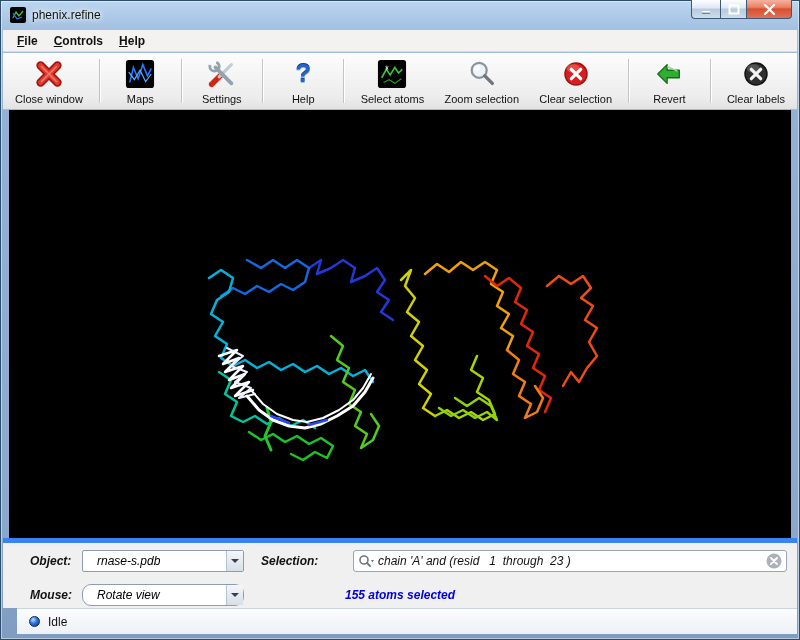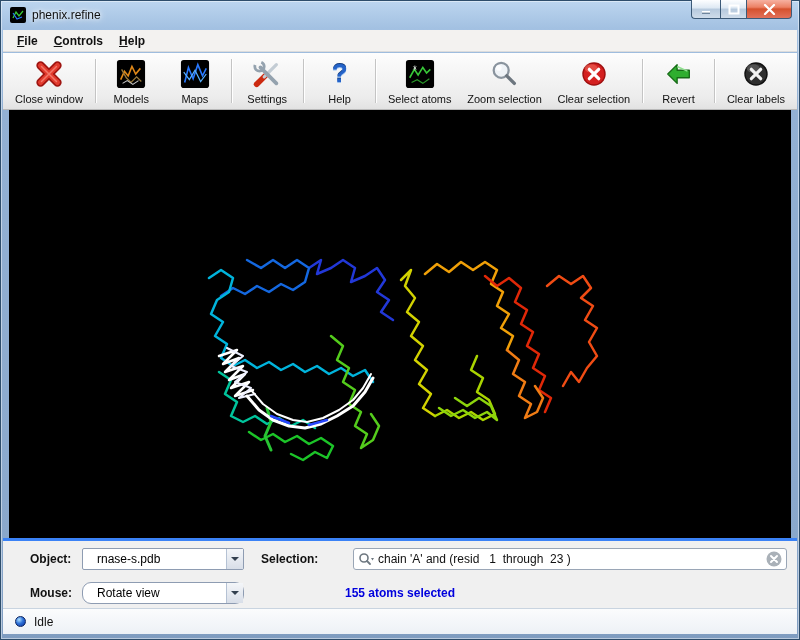--- a/index.html
+++ b/index.html
@@ -39,39 +39,39 @@
   .tbtn { display:flex; flex-direction:column; align-items:center; justify-content:center; min-width:56px; padding:2px 4px; }
   .ticon { height:32px; display:flex; align-items:center; justify-content:center; }
   .tlabel { font-size:11px; color:#111; margin-top:3px; white-space:nowrap; }
   .tsep { width:1px; height:44px; background:#c4c4c4; box-shadow:1px 0 0 #ffffff; }
 
   
   .viewport { position:absolute; top:110px; left:9px; right:9px; height:428px; background:#000; }
   .viewport svg { width:100%; height:100%; display:block; }
 
   
-  .bottom-panel { position:absolute; top:538px; left:3px; right:3px; height:70px; background:#f0f0f0; border-top:3px solid #3b82f6; }
+  .bottom-panel { position:absolute; top:538px; left:3px; right:3px; height:70px; background:#f0f0f0; border-top:5px solid #3b82f6;font-style:italic; }
   .fieldlabel { position:absolute; font-weight:bold; color:#111; }
   .combo { position:absolute; height:22px; width:162px; background:#fff; border:1px solid #8e9cb2; border-radius:2px;
            display:flex; align-items:center; }
   .combo-text { flex:1; padding:0 14px; white-space:nowrap; overflow:hidden; }
   .combo-btn { width:17px; height:100%; border-left:1px solid #b5c2d4; display:flex; align-items:center; justify-content:center;
                background:linear-gradient(180deg,#f4f6f9,#d8dee8); }
   .arrow-down { width:0; height:0; border-left:4px solid transparent; border-right:4px solid transparent; border-top:4px solid #33404f; }
 
   .searchfield { position:absolute; height:22px; background:#fff; border:1px solid #9aa6b6; border-radius:3px;
                  display:flex; align-items:center; padding:0 4px; }
   .mag { display:flex; align-items:center; margin-right:4px; }
   .sel-text { flex:1; white-space:pre; overflow:hidden; color:#111; }
   .clear-btn { margin-left:4px; display:flex; align-items:center; }
 
   .atoms-selected { position:absolute; font-weight:bold; color:#0000dd; }
 
   
-  .statusbar { position:absolute; top:608px; left:3px; right:3px; height:26px;
+  .statusbar { position:absolute; top:608px; left:17px; right:3px; height:26px;
                background:linear-gradient(180deg,#fbfcfd,#edf1f6); border-top:1px solid #c9d4e0;
                display:flex; align-items:center; padding-left:12px; }
   .led { width:11px; height:11px; border-radius:50%; margin-right:8px;
          background:radial-gradient(circle at 35% 30%, #aee0ff 0%, #2f72d8 45%, #0a2f9e 100%);
          border:1px solid #0a2360; }
   .status-text { color:#111; font-size:12px; }
 </style>
 </head>
 <body>
 
@@ -120,31 +120,20 @@
             <path d="M7 7 L25 25 M25 7 L7 25" stroke="#9e1410" stroke-width="9" stroke-linecap="round"></path>
             <path d="M7 7 L25 25 M25 7 L7 25" stroke="#e23b2e" stroke-width="5.5" stroke-linecap="round"></path>
             <path d="M8 8 L24 24 M24 8 L8 24" stroke="#f4786a" stroke-width="1.6" stroke-linecap="round"></path>
           </svg>
       </span>
       <span class="tlabel">Close window</span>
     </div>
 
     <div class="tsep"></div>
 
-    <div class="tbtn">
-      <span class="ticon">
-        <svg width="30" height="30" viewBox="0 0 32 32">
-            <rect x="1" y="1" width="30" height="30" rx="3" fill="#000"></rect>
-            <polyline points="5,22 9,13 13,18 17,8 21,16 26,10" stroke="#e08818" stroke-width="1.7" fill="none"></polyline>
-            <polyline points="6,11 11,20 16,25 22,19 27,24" stroke="#9a7a3a" stroke-width="1.4" fill="none"></polyline>
-            <polyline points="7,26 12,23 18,27 24,23" stroke="#c8c8c8" stroke-width="1.1" fill="none"></polyline>
-          </svg>
-      </span>
-      <span class="tlabel">Models</span>
-    </div>
 
     <div class="tbtn">
       <span class="ticon">
         <svg width="30" height="30" viewBox="0 0 32 32">
             <rect x="1" y="1" width="30" height="30" rx="3" fill="#000"></rect>
             <polyline points="5,25 9,9 14,21 19,6 24,18 28,10" stroke="#2878ff" stroke-width="1.7" fill="none"></polyline>
             <polyline points="4,14 10,22 16,12 22,24 28,16" stroke="#58b0ff" stroke-width="1.3" fill="none"></polyline>
           </svg>
       </span>
       <span class="tlabel">Maps</span>

